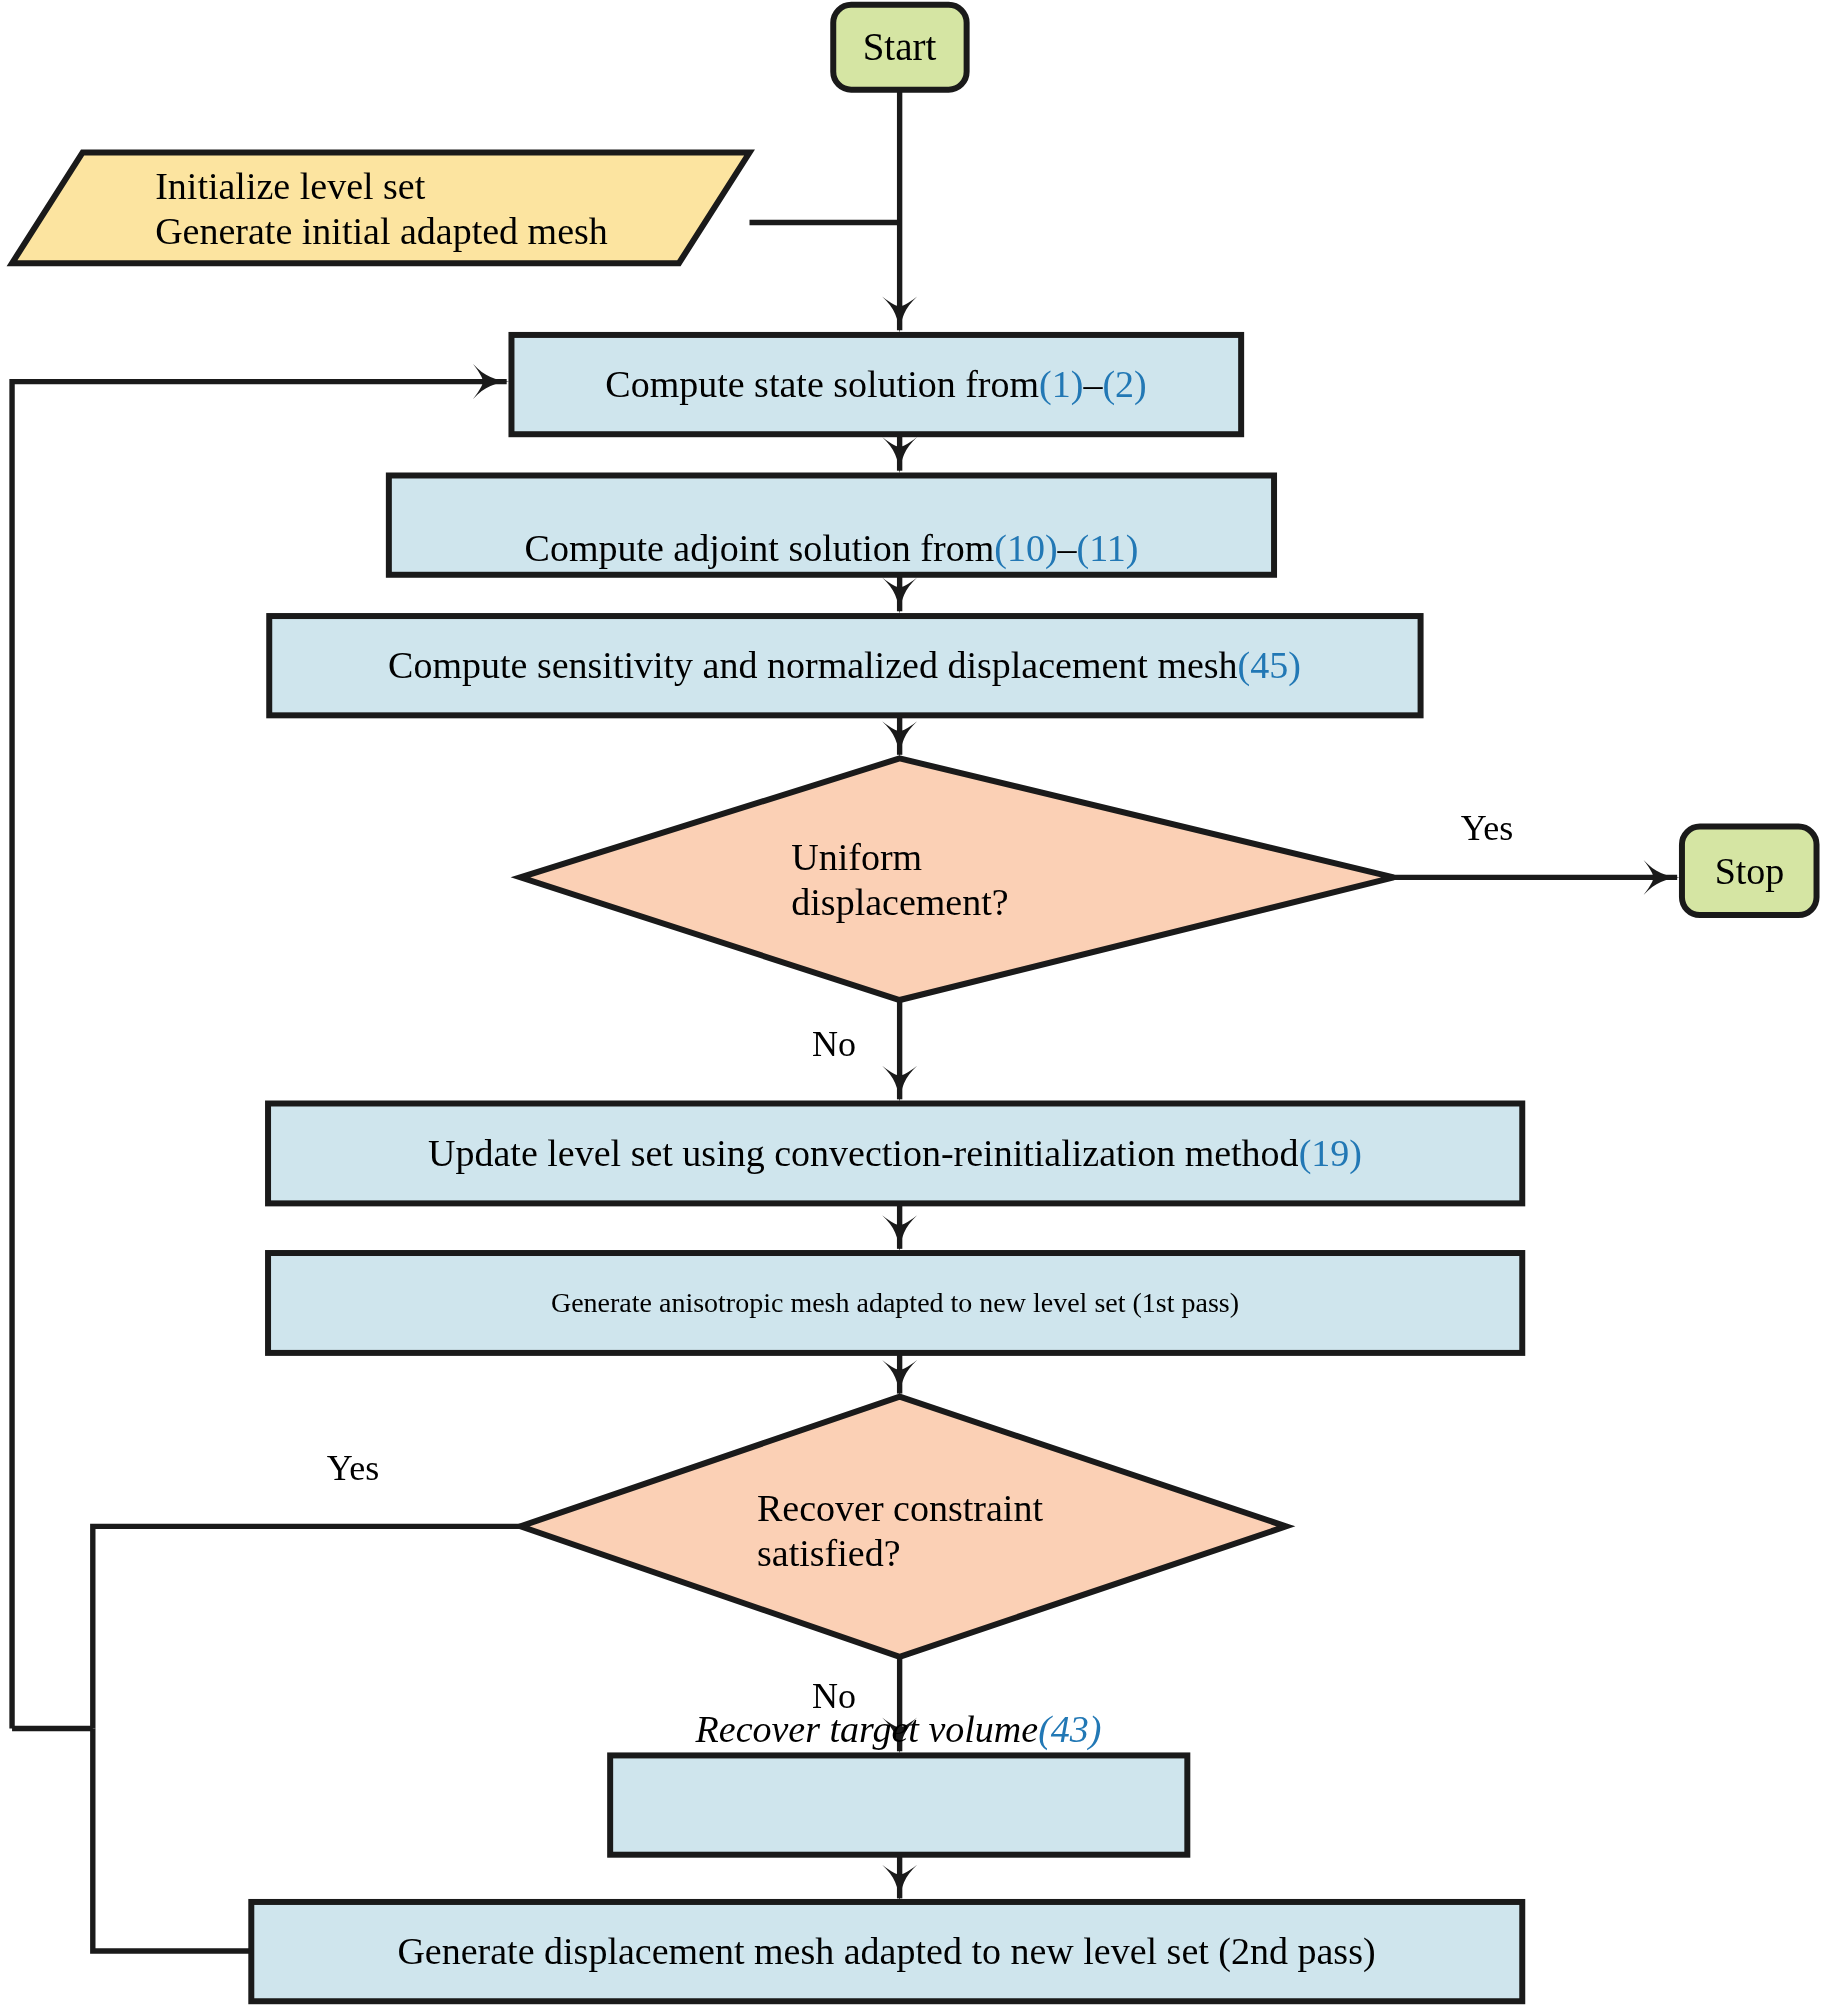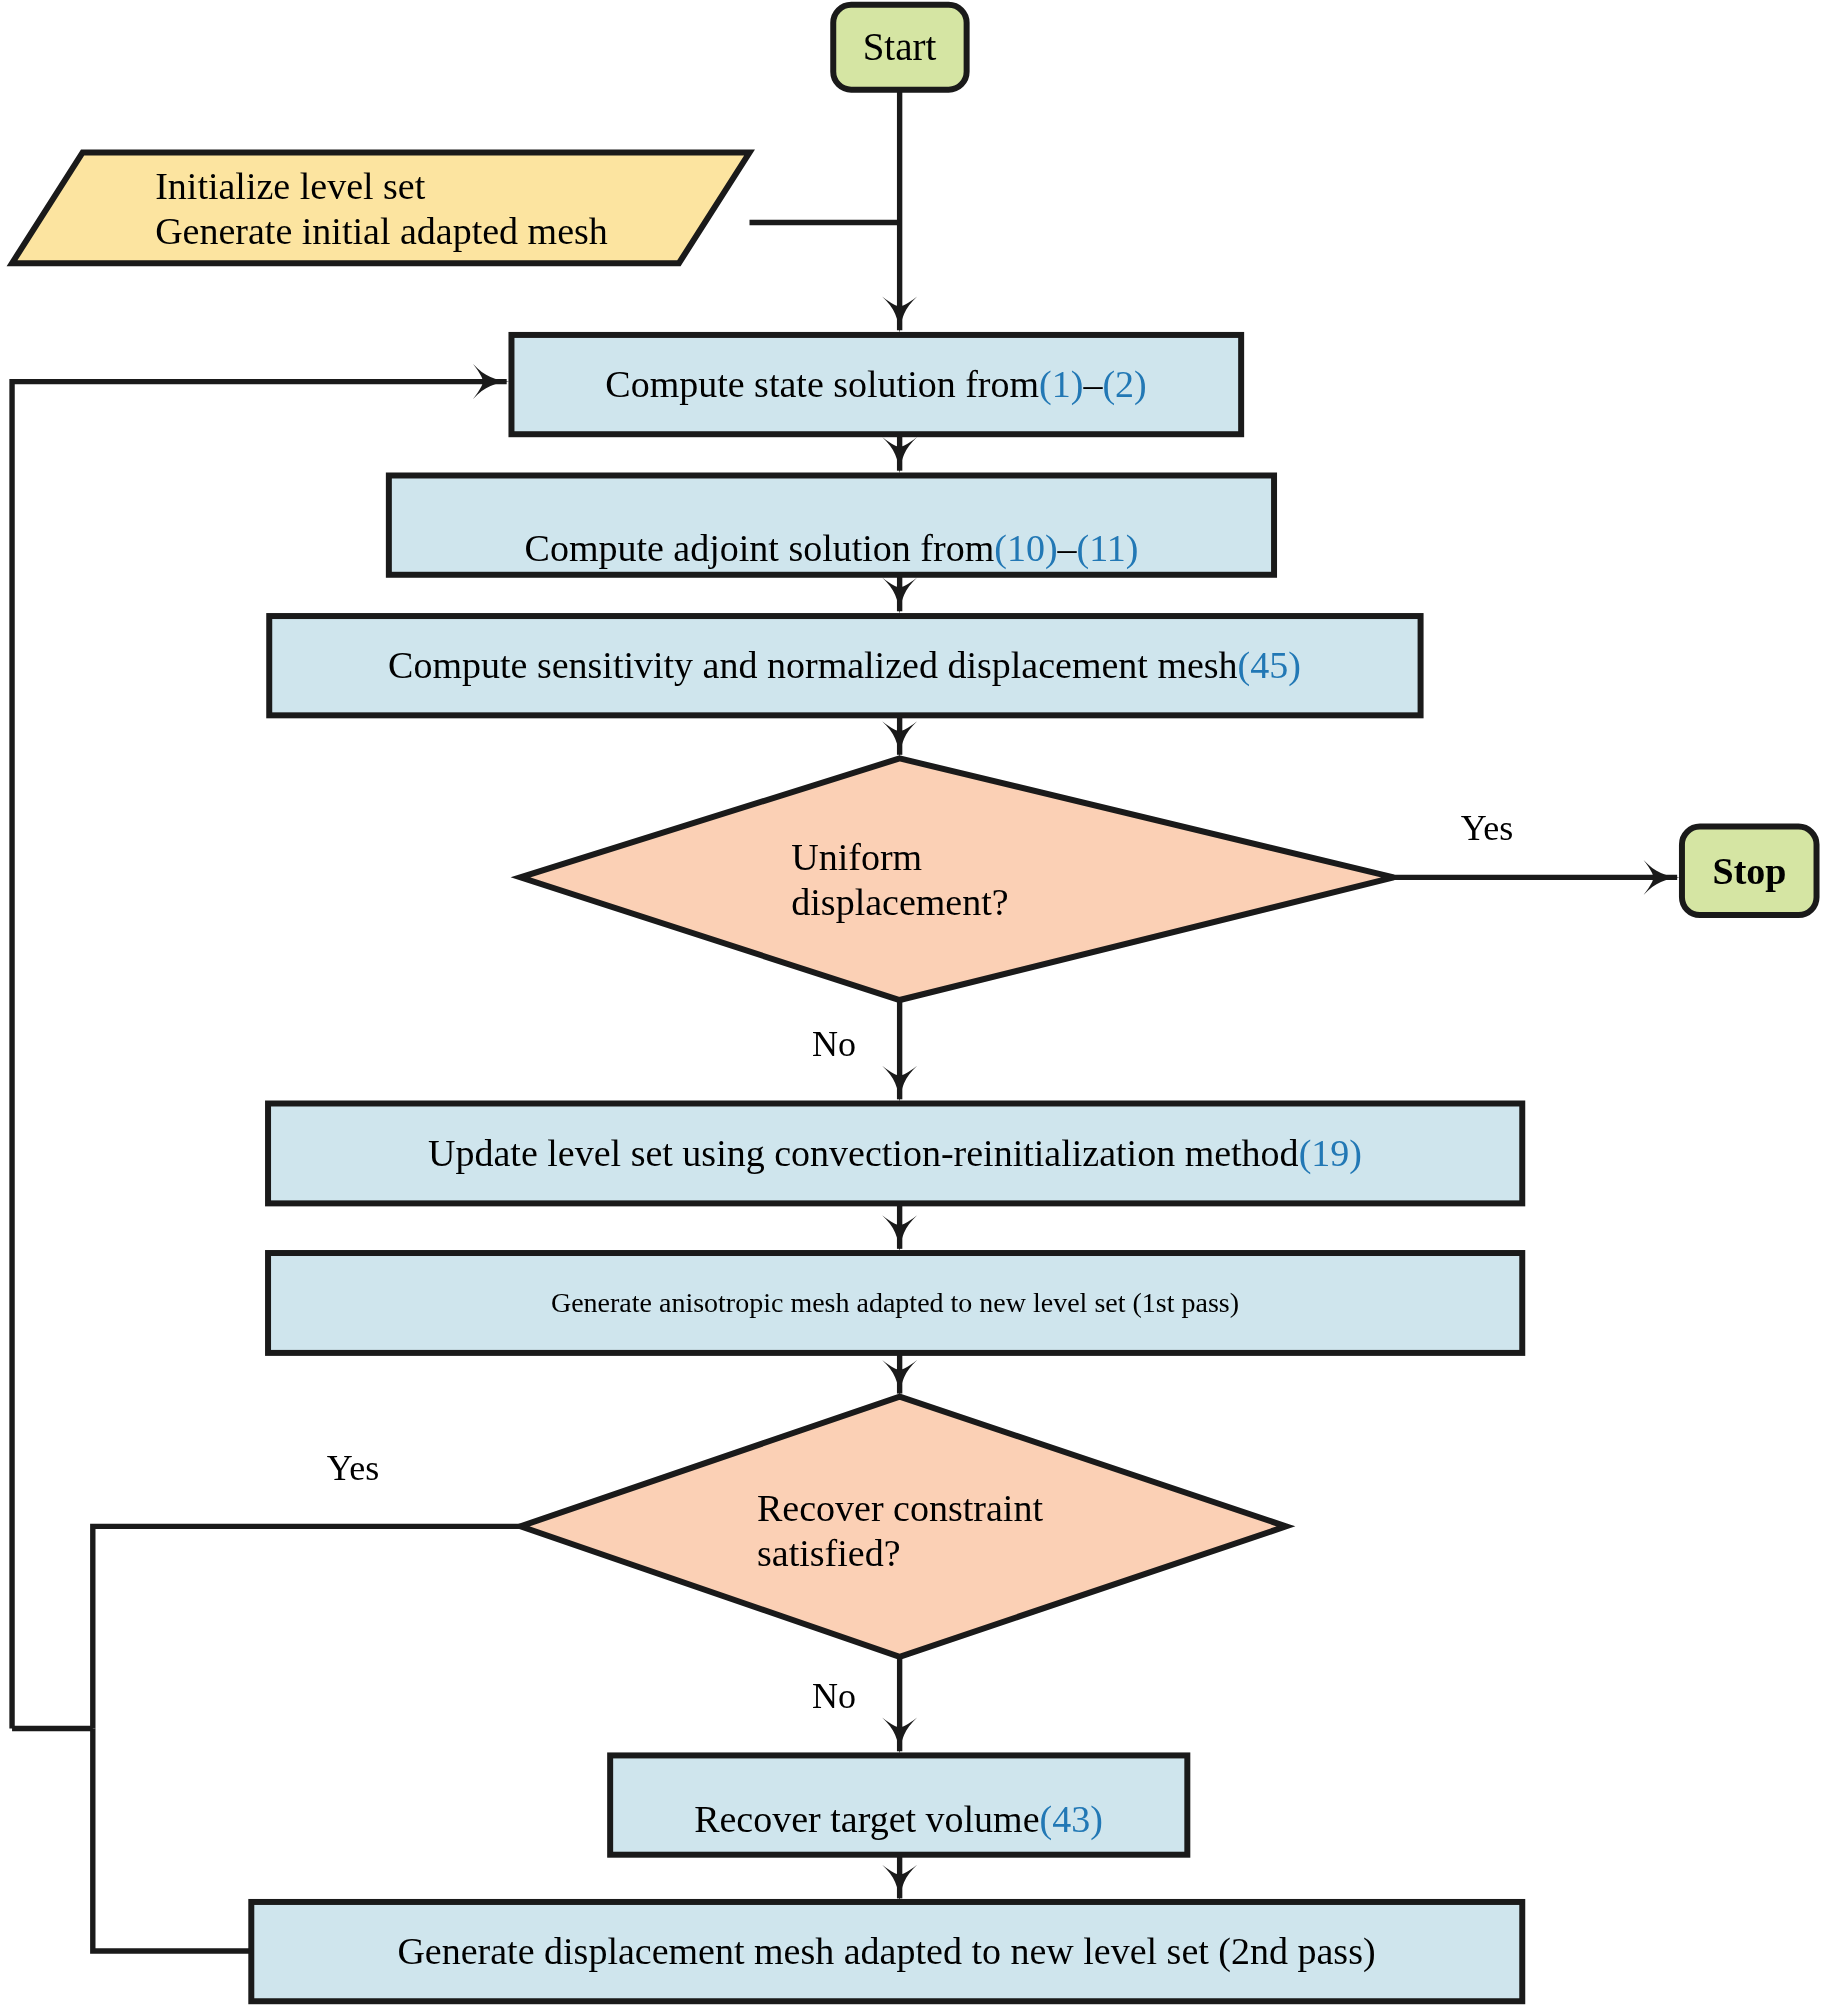--- a/index.html
+++ b/index.html
@@ -98,32 +98,32 @@
     <span>Compute adjoint solution from </span><span class="num">(10)</span><span>–</span><span class="num">(11)</span>
   </div>
 
   <div class="nodelabel" style="left:269px;top:616px;width:1151px;height:99px;font-size:38px;">
     <span>Compute sensitivity and normalized displacement mesh </span><span class="num">(45)</span>
   </div>
 
   <div class="nodelabel" style="left:658px;top:778px;width:484px;height:203px;font-size:38px;">Uniform
 displacement?</div>
 
-  <div class="nodelabel" style="left:1682px;top:827px;width:135px;height:89px;font-size:38px;font-weight:bold;">Stop</div>
+  <div class="nodelabel" style="left:1682px;top:827px;width:135px;height:89px;font-size:38px;">Stop</div>
 
   <div class="nodelabel" style="left:268px;top:1103px;width:1254px;height:100px;font-size:38px;">
     <span>Update level set using convection-reinitialization method </span><span class="num">(19)</span>
   </div>
 
   <div class="nodelabel" style="left:268px;top:1253px;width:1254px;height:100px;font-size:28px;">Generate anisotropic mesh adapted to new level set (1st pass)</div>
 
   <div class="nodelabel" style="left:634px;top:1429px;width:532px;height:203px;font-size:38px;">Recover constraint
 satisfied?</div>
 
-  <div class="nodelabel" style="left:610px;top:1770px;width:577px;height:99px;font-size:38px;">
+  <div class="nodelabel" style="left:610px;top:1680px;width:577px;height:99px;font-size:38px;font-style:italic;">
     <span>Recover target volume </span><span class="num">(43)</span>
   </div>
 
   <div class="nodelabel" style="left:251px;top:1902px;width:1271px;height:99px;font-size:38px;">Generate displacement mesh adapted to new level set (2nd pass)</div>
 
   <div class="edgelabel" style="left:1412px;top:807px;width:150px;height:42px;">Yes</div>
 
   <div class="edgelabel" style="left:795px;top:1023px;width:78px;height:42px;">No</div>
 
   <div class="edgelabel" style="left:293px;top:1447px;width:120px;height:42px;">Yes</div>

